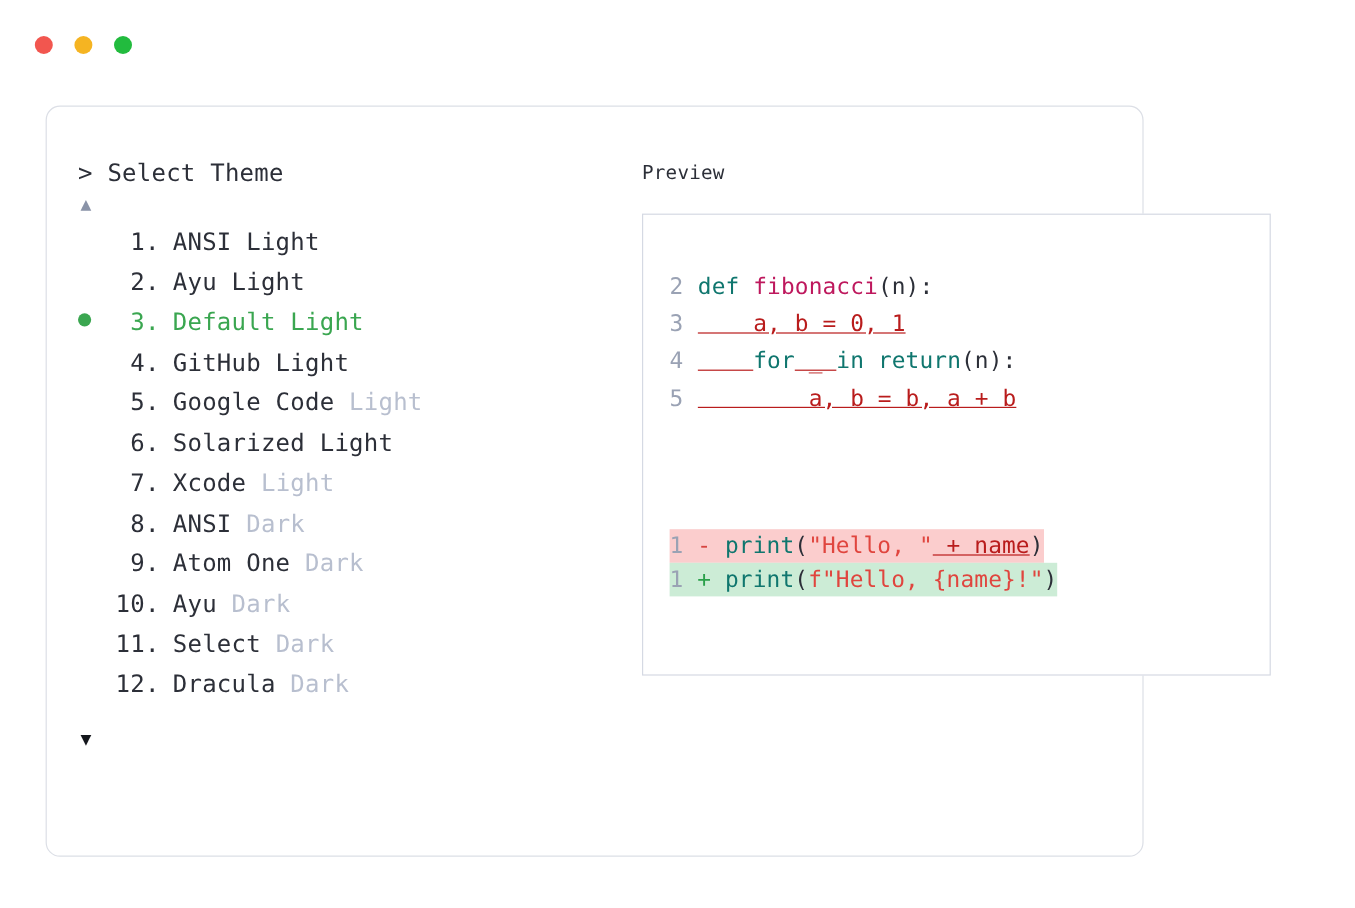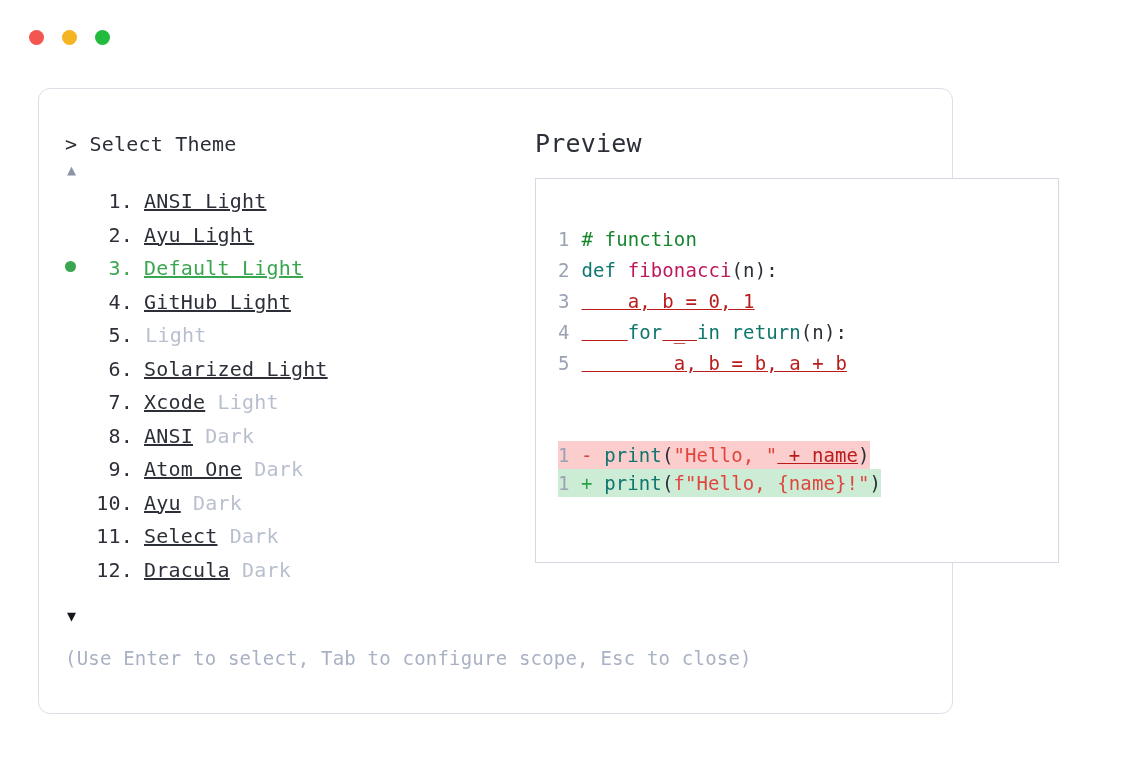--- a/index.html
+++ b/index.html
@@ -118,21 +118,20 @@
   }
   .num-cell {
     width: 46px;
     flex: 0 0 46px;
     text-align: right;
     color: #2c2f38;
   }
   .name-cell {
     padding-left: 11px;
     color: #2c2f38;
-    text-decoration: underline;
   }
   .theme-item.selected .num-cell,
   .theme-item.selected .name-cell { color: #3aa650; }
   .variant-tag { color: #b8bfcf; }
 
   .hint {
     position: absolute;
     left: 26px;
     top: 556px;
     font-size: 19px;
@@ -143,21 +142,21 @@
   }
 
   
   .right-col {
     position: absolute;
     left: 496px;
     top: 42px;
     width: 530px;
   }
   .preview-label {
-    font-size: 25px;
+    font-size: 16px;
     line-height: 26px;
     color: #2c2f38;
     letter-spacing: 0.2px;
     white-space: pre;
   }
   .preview-panel {
     margin-top: 21px;
     width: 524px;
     height: 385px;
     border: 1px solid #d5d9e3;
@@ -255,20 +254,21 @@
         </li>
         <li class="theme-item">
           <span class="bullet-cell"></span>
           <span class="num-cell"> 4.</span>
           <span class="name-cell">GitHub Light</span>
           <span class="variant-tag"></span>
         </li>
         <li class="theme-item">
           <span class="bullet-cell"></span>
           <span class="num-cell"> 5.</span>
+          <span class="name-cell">Google Code</span>
           <span class="variant-tag"> Light</span>
         </li>
         <li class="theme-item">
           <span class="bullet-cell"></span>
           <span class="num-cell"> 6.</span>
           <span class="name-cell">Solarized Light</span>
           <span class="variant-tag"></span>
         </li>
         <li class="theme-item">
           <span class="bullet-cell"></span>
@@ -304,29 +304,27 @@
           <span class="bullet-cell"></span>
           <span class="num-cell">12.</span>
           <span class="name-cell">Dracula</span>
           <span class="variant-tag"> Dark</span>
         </li>
       </ul>
 
       <div class="scroll-arrow down">▼</div>
     </div>
 
-    <div class="hint">(Use Enter to select, Tab to configure scope, Esc to close)</div>
 
     <div class="right-col">
       <div class="preview-label">Preview</div>
 
       <div class="preview-panel">
 
         <div class="code-area">
-          <div class="code-line"><span class="lineno">1</span> <span class="tok-comment"># function</span></div>
           <div class="code-line"><span class="lineno">2</span> <span class="tok-kw">def</span> <span class="tok-fn">fibonacci</span><span class="tok-punct">(n):</span></div>
           <div class="code-line"><span class="lineno">3</span> <span class="tok-plain">    a, b = 0, 1</span></div>
           <div class="code-line"><span class="lineno">4</span> <span class="tok-plain">    </span><span class="tok-kw">for</span><span class="tok-plain"> _ </span><span class="tok-kw">in</span> <span class="tok-kw">return</span><span class="tok-punct">(n):</span></div>
           <div class="code-line"><span class="lineno">5</span> <span class="tok-plain">        a, b = b, a + b</span></div>
         </div>
 
         <div class="diff-area">
           <div class="diff-row"><span class="diff-line diff-del"><span class="diff-lineno">1</span> <span class="diff-marker-del">-</span> <span class="tok-kw">print</span><span class="tok-punct">(</span><span class="tok-str">"Hello, "</span><span class="tok-plain"> + name</span><span class="tok-punct">)</span></span></div>
           <div class="diff-row"><span class="diff-line diff-add"><span class="diff-lineno">1</span> <span class="diff-marker-add">+</span> <span class="tok-kw">print</span><span class="tok-punct">(</span><span class="tok-str">f"Hello, {name}!"</span><span class="tok-punct">)</span></span></div>
         </div>

